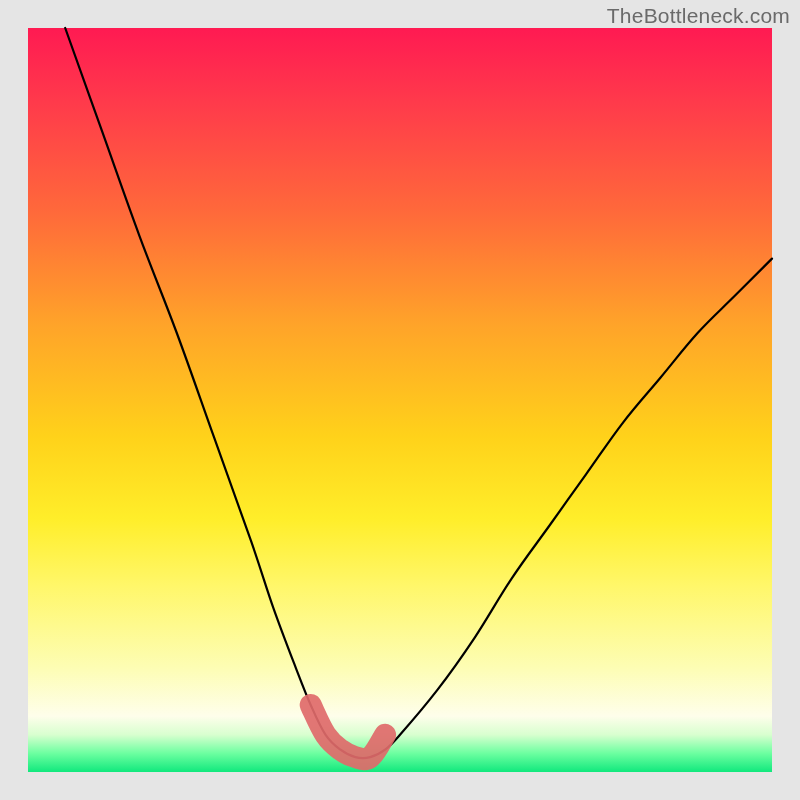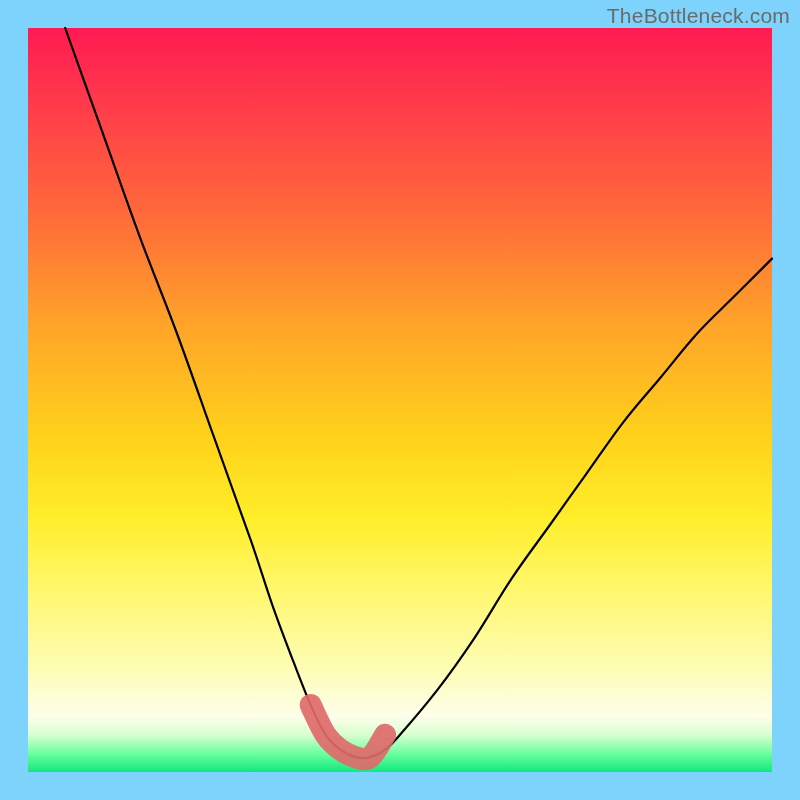--- a/index.html
+++ b/index.html
@@ -8,21 +8,21 @@
     width: 800px;
     height: 800px;
     background: #000;
     overflow: hidden;
     font-family: Arial, Helvetica, sans-serif;
   }
   .frame {
     position: relative;
     width: 800px;
     height: 800px;
-    background: #7dd3fc;
+    background: #e5e5e5;
   }
   .watermark {
     position: absolute;
     top: 4px;
     right: 10px;
     color: #6a6a6a;
     font-size: 21px;
     font-weight: 500;
     letter-spacing: 0.2px;
     z-index: 10;

